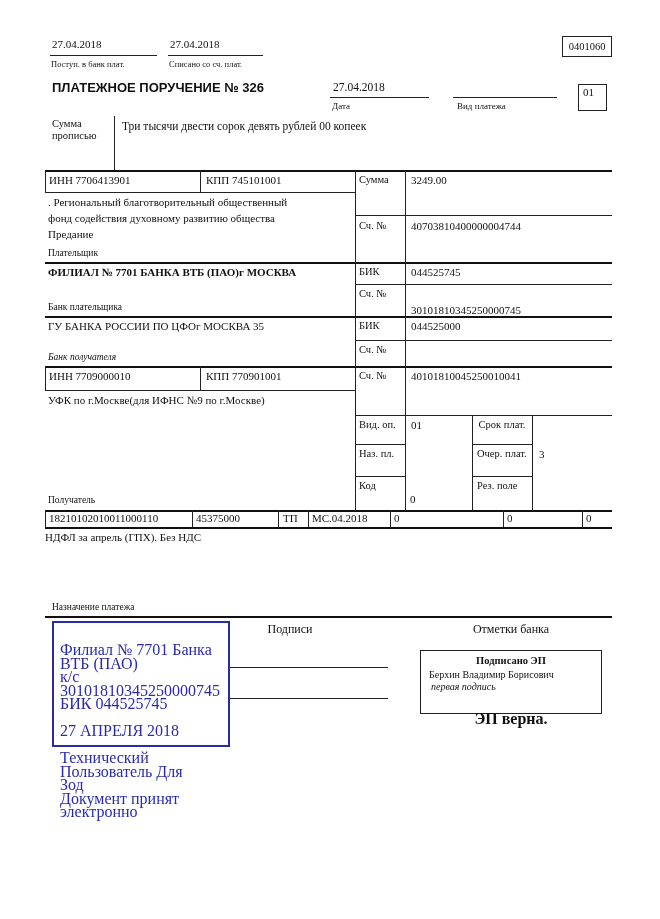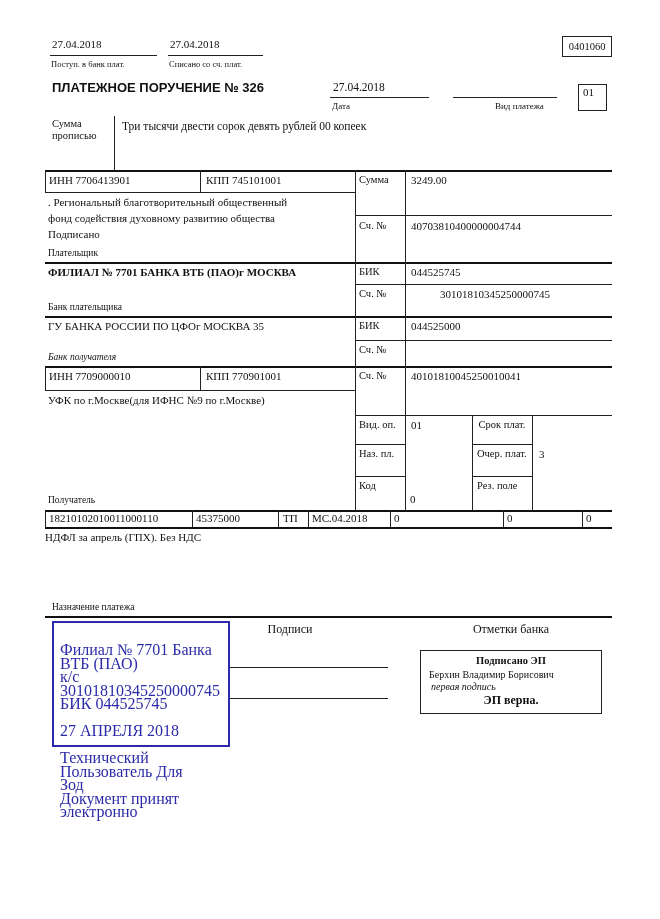--- a/index.html
+++ b/index.html
@@ -37,21 +37,21 @@
   <div class="hl" style="left:168px;top:55px;width:95px;"></div>
   <div class="abs lbl-s" style="left:169px;top:59px;">Списано со сч. плат.</div>
 
   <div class="box center" style="left:562px;top:36px;width:50px;height:21px;font-size:10.5px;line-height:19px;">0401060</div>
 
   <div class="abs title" style="left:52px;top:80px;">ПЛАТЕЖНОЕ ПОРУЧЕНИЕ № 326</div>
   <div class="abs t115" style="left:333px;top:80px;">27.04.2018</div>
   <div class="hl" style="left:330px;top:97px;width:99px;"></div>
   <div class="abs" style="left:332px;top:101px;font-size:9px;">Дата</div>
   <div class="hl" style="left:453px;top:97px;width:104px;"></div>
-  <div class="abs" style="left:457px;top:101px;font-size:9px;margin-left:38px;">Вид платежа</div>
+  <div class="abs" style="left:457px;top:101px;font-size:9px;">Вид платежа</div>
   <div class="box" style="left:578px;top:84px;width:29px;height:27px;font-size:11px;padding:1px 0 0 4px;">01</div>
 
   <div class="abs cell-lbl" style="left:52px;top:118px;width:58px;">Сумма прописью</div>
   <div class="vl" style="left:114px;top:116px;height:54px;"></div>
   <div class="abs t115" style="left:122px;top:119px;width:470px;">Три тысячи двести сорок девять рублей 00 копеек</div>
 
   <div class="hl2" style="left:45px;top:170px;width:567px;"></div>
   <div class="hl" style="left:45px;top:192px;width:310px;"></div>
   <div class="hl" style="left:355px;top:215px;width:257px;"></div>
   <div class="hl2" style="left:45px;top:262px;width:567px;"></div>
@@ -82,21 +82,21 @@
   <div class="vl" style="left:278px;top:510px;height:17px;"></div>
   <div class="vl" style="left:308px;top:510px;height:17px;"></div>
   <div class="vl" style="left:390px;top:510px;height:17px;"></div>
   <div class="vl" style="left:503px;top:510px;height:17px;"></div>
   <div class="vl" style="left:582px;top:510px;height:17px;"></div>
 
   <div class="abs t11" style="left:49px;top:174px;">ИНН 7706413901</div>
   <div class="abs t11" style="left:206px;top:174px;">КПП 745101001</div>
   <div class="abs t11" style="left:48px;top:196px;">. Региональный благотворительный общественный</div>
   <div class="abs t11" style="left:48px;top:212px;">фонд содействия духовному развитию общества</div>
-  <div class="abs t11" style="left:48px;top:228px;">Подписано</div>
+  <div class="abs t11" style="left:48px;top:228px;">Предание</div>
   <div class="abs lbl" style="left:48px;top:248px;">Плательщик</div>
 
   <div class="abs t11" style="left:48px;top:266px;font-weight:bold;">ФИЛИАЛ № 7701 БАНКА ВТБ (ПАО)г МОСКВА</div>
   <div class="abs lbl" style="left:48px;top:302px;">Банк плательщика</div>
 
   <div class="abs t11" style="left:48px;top:320px;">ГУ БАНКА РОССИИ ПО ЦФОг МОСКВА 35</div>
   <div class="abs lbl" style="left:48px;top:352px;font-style:italic;">Банк получателя</div>
 
   <div class="abs t11" style="left:49px;top:370px;">ИНН 7709000010</div>
   <div class="abs t11" style="left:206px;top:370px;">КПП 770901001</div>
@@ -105,21 +105,21 @@
 
   <div class="abs cell-lbl" style="left:359px;top:174px;">Сумма</div>
   <div class="abs t11" style="left:411px;top:174px;">3249.00</div>
 
   <div class="abs cell-lbl" style="left:359px;top:220px;">Сч. №</div>
   <div class="abs t11" style="left:411px;top:220px;">40703810400000004744</div>
 
   <div class="abs cell-lbl" style="left:359px;top:266px;">БИК</div>
   <div class="abs t11" style="left:411px;top:266px;">044525745</div>
   <div class="abs cell-lbl" style="left:359px;top:288px;">Сч. №</div>
-  <div class="abs t11" style="left:411px;top:288px;margin-left:29px;">30101810345250000745</div>
+  <div class="abs t11" style="left:411px;top:304px;">30101810345250000745</div>
 
   <div class="abs cell-lbl" style="left:359px;top:320px;">БИК</div>
   <div class="abs t11" style="left:411px;top:320px;">044525000</div>
   <div class="abs cell-lbl" style="left:359px;top:344px;">Сч. №</div>
 
   <div class="abs cell-lbl" style="left:359px;top:370px;">Сч. №</div>
   <div class="abs t11" style="left:411px;top:370px;">40101810045250010041</div>
 
   <div class="abs cell-lbl" style="left:359px;top:419px;">Вид. оп.</div>
   <div class="abs t11" style="left:411px;top:419px;">01</div>
@@ -160,16 +160,16 @@
     <div class="stamp-line"></div>
     <div class="stamp-line">Технический Пользователь Для</div>
     <div class="stamp-line">Зод</div>
     <div class="stamp-line">Документ принят электронно</div>
   </div>
 
   <div class="esign" style="left:420px;top:650px;width:182px;height:64px;">
     <div class="center bold" style="margin-top:4px;font-size:10.5px;">Подписано ЭП</div>
     <div style="margin:3px 0 0 8px;">Берхин Владимир Борисович</div>
     <div class="italic" style="margin:1px 0 0 10px;">первая подпись</div>
-    <div class="center bold" style="margin-top:1px;font-size:12px;">ЭП верна.</div>
+    <div class="center bold" style="margin-top:18px;font-size:16px;">ЭП верна.</div>
   </div>
 
 </div>
 
 </body></html>

